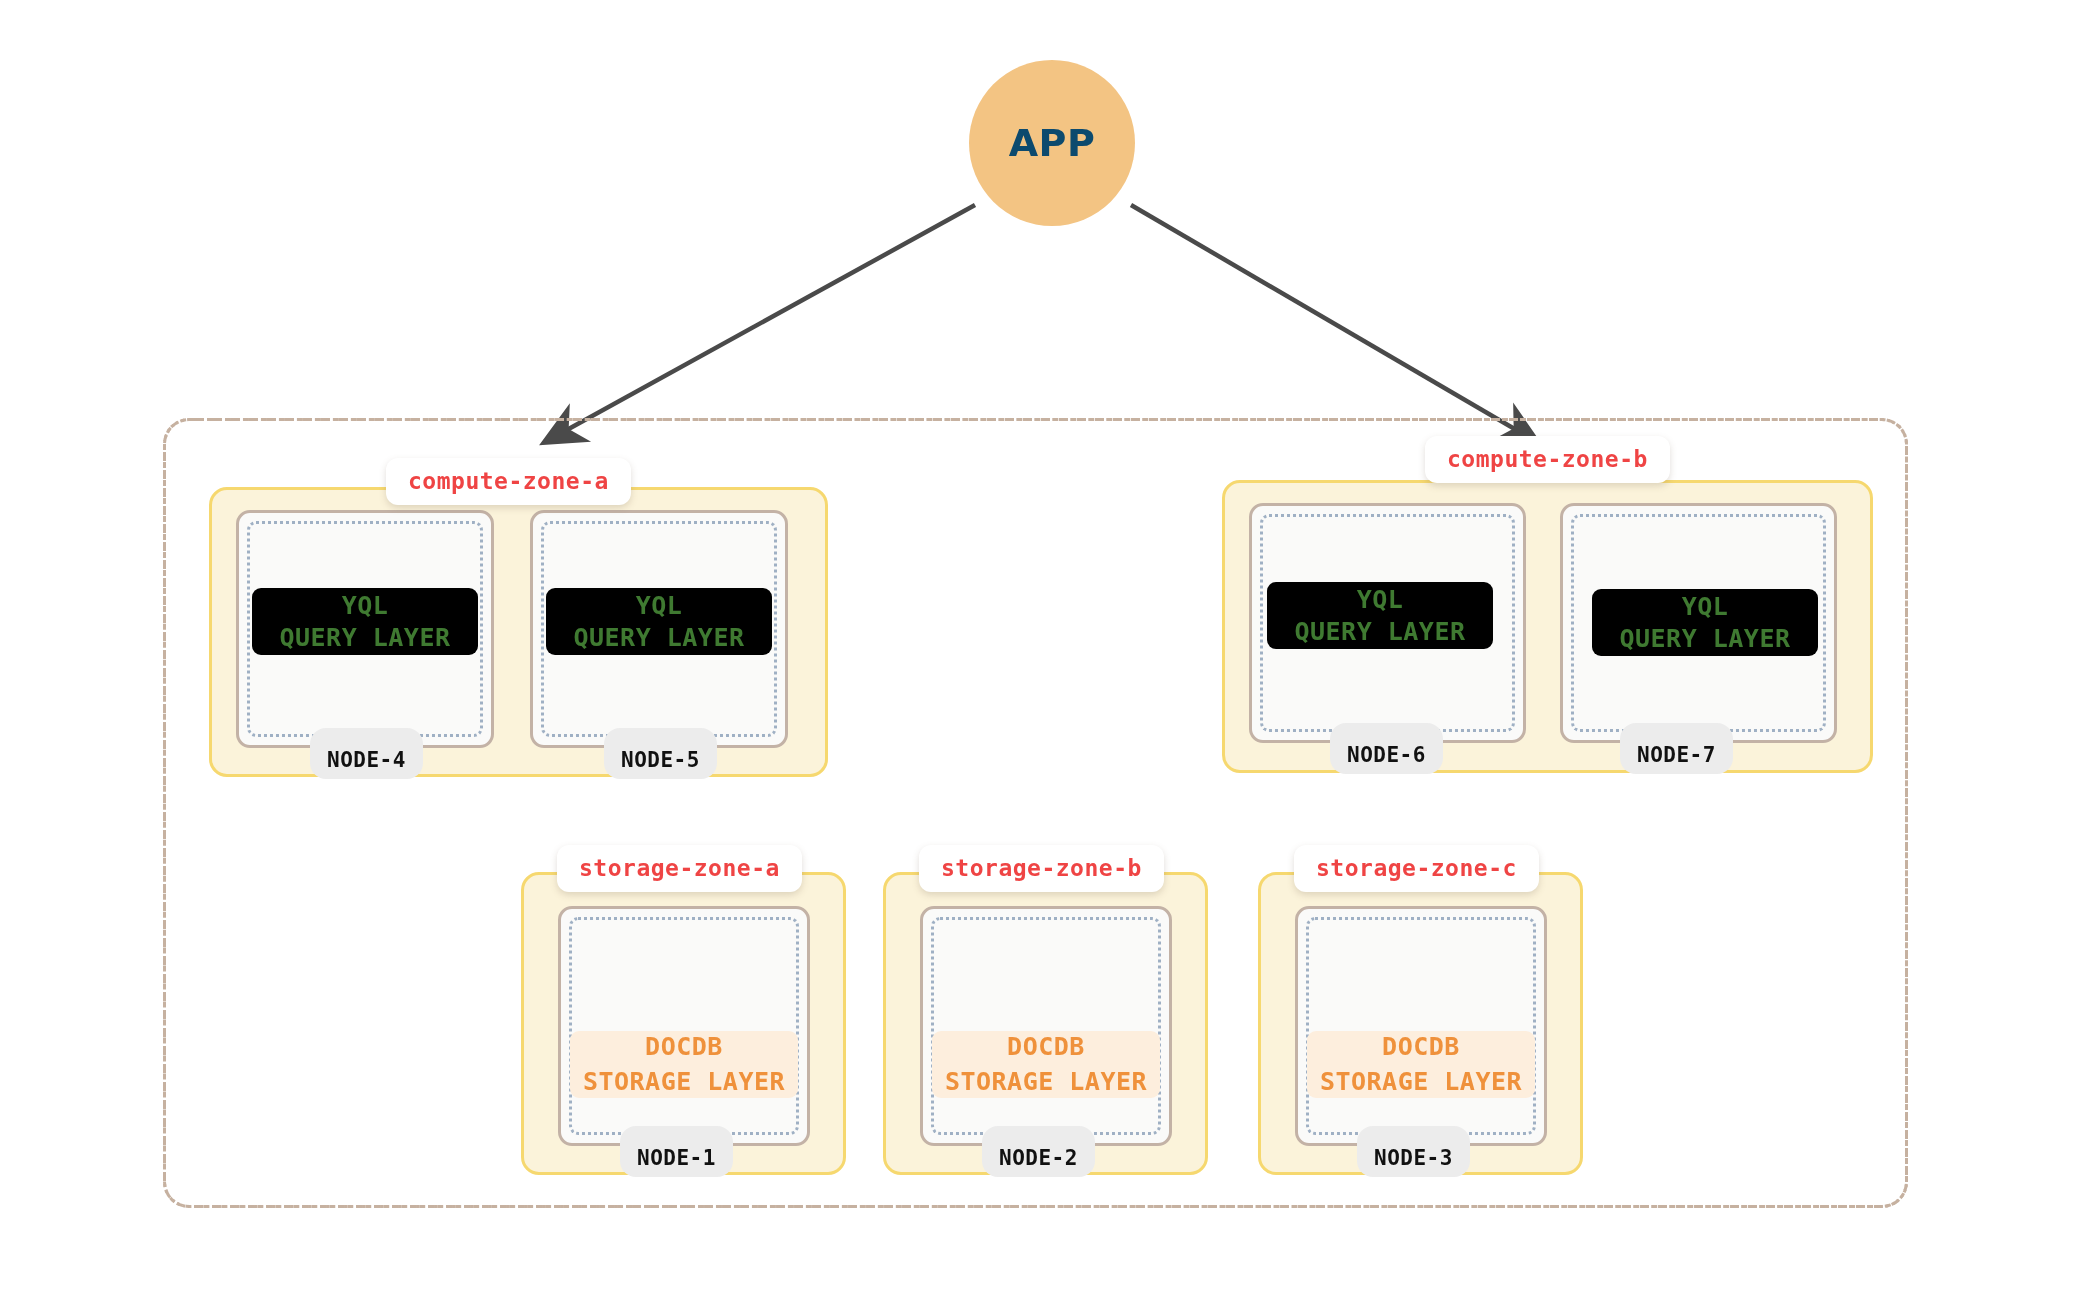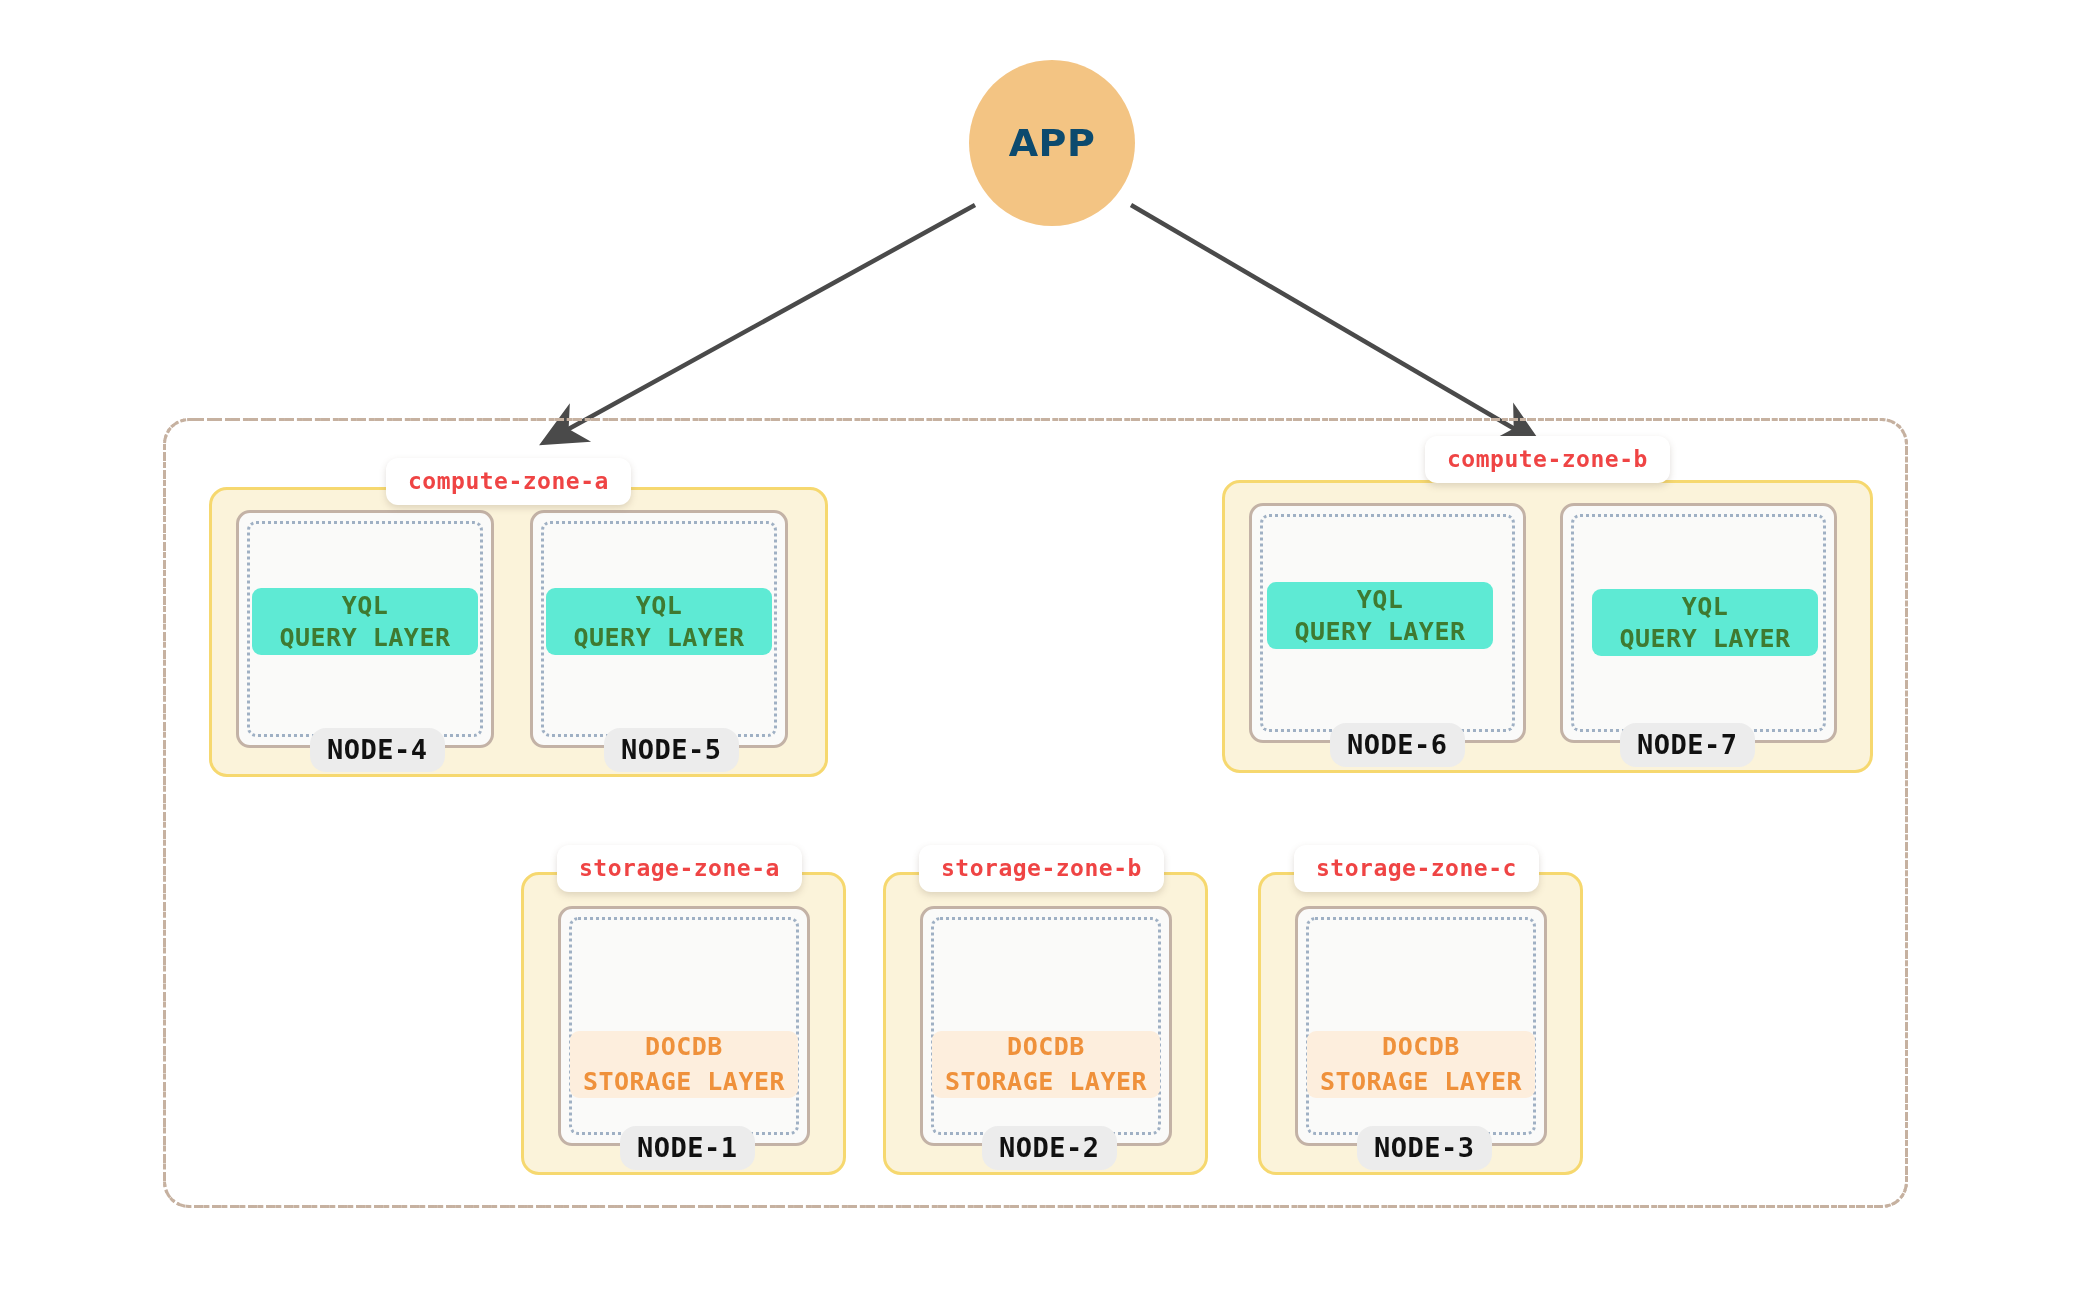--- a/index.html
+++ b/index.html
@@ -105,23 +105,23 @@
     border: 3px dotted #9fb0c4;
     border-radius: 9px;
     box-sizing: border-box;
   }
   .node-pill {
     position: absolute;
     background: #ececec;
     border-radius: 16px;
     font-family: "DejaVu Sans Mono", monospace;
     font-weight: bold;
-    font-size: 27px;
+    font-size: 21px;
     color: #111111;
-    padding: 6px 17px 7px 17px;
+    padding: 20px 17px 7px 17px;
     white-space: nowrap;
     letter-spacing: 0.5px;
     z-index: 5;
   }
 
   
   .layer-band {
     position: absolute;
     border-radius: 9px;
     display: flex;
@@ -130,21 +130,21 @@
     justify-content: center;
     font-family: "DejaVu Sans Mono", monospace;
     font-weight: bold;
     font-size: 25px;
     line-height: 1.28;
     white-space: nowrap;
     letter-spacing: 0.5px;
     text-align: center;
   }
   .layer-yql {
-    background: #5eead4;
+    background: #000000;
     color: #3f7a31;
   }
   .layer-docdb {
     background: #fdeedd;
     color: #ef913b;
     justify-content: space-between;
   }
   .layer-line { display: block; }
 </style>
 </head>

